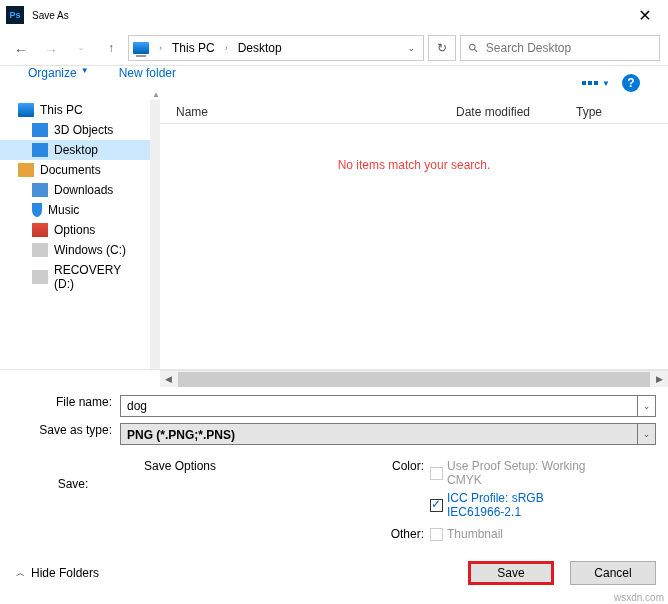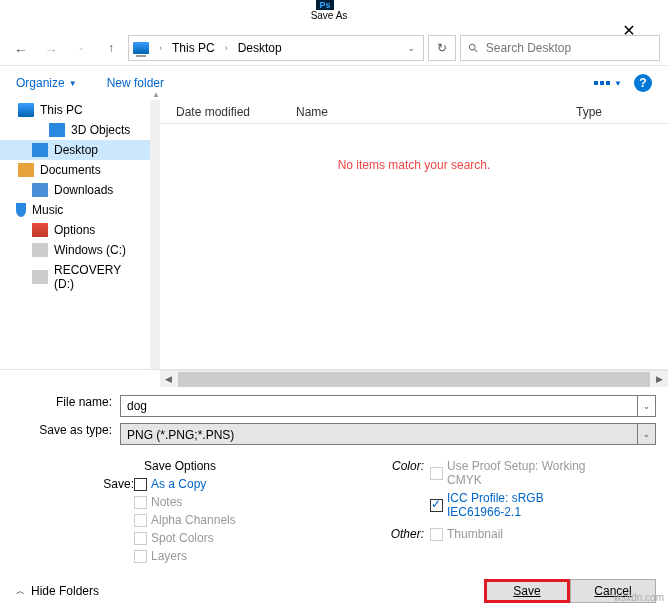--- a/index.html
+++ b/index.html
@@ -1,34 +1,34 @@
 <!DOCTYPE html>
 <html><head>
   <meta charset="utf-8">
   <style>
     * { box-sizing: border-box; margin: 0; padding: 0; font-family: "Segoe UI", Arial, sans-serif; }
     body { width: 668px; height: 604px; background: #fff; font-size: 12px; color: #000; }
-    .titlebar { height: 30px; display: flex; align-items: center; padding: 0 16px 0 6px; flex-direction: column; }
+    .titlebar { height: 30px; display: flex; align-items: center; padding: 0 0 0 6px; }
     .app-icon { width: 18px; height: 18px; background: #001e36; display: flex; align-items: center; justify-content: center; margin-right: 8px; }
     .app-icon span { color: #31a8ff; font-size: 9px; font-weight: bold; }
     .title { font-size: 10px; }
     .close-x { margin-left: auto; width: 46px; text-align: center; font-size: 16px; font-family: Arial; cursor: default; }
     .navbar { height: 36px; display: flex; align-items: center; padding: 0 8px; gap: 4px; border-bottom: 1px solid #e5e5e5; }
     .nav-arrow { width: 26px; height: 26px; display: flex; align-items: center; justify-content: center; font-size: 14px; }
     .nav-arrow.enabled { color: #555; } .nav-arrow.disabled { color: #bbb; }
     .nav-up { width: 26px; height: 26px; display: flex; align-items: center; justify-content: center; color: #555; }
     .addr-bar { flex: 1; height: 26px; border: 1px solid #ccc; display: flex; align-items: center; padding: 0 4px; gap: 6px; }
     .pc-icon { width: 16px; height: 12px; background: linear-gradient(#3a9fff,#0063b1); border-radius: 1px; position: relative; }
     .pc-icon::after { content: ""; position: absolute; bottom: -3px; left: 3px; width: 10px; height: 2px; background: #999; }
     .crumb { font-size: 12px; }
     .crumb-sep { color: #777; font-size: 9px; margin: 0 4px; }
     .addr-drop { margin-left: auto; margin-right: 4px; color: #555; }
     .refresh { width: 28px; height: 26px; border: 1px solid #ccc; display: flex; align-items: center; justify-content: center; color: #555; }
     .search-box { width: 200px; height: 26px; border: 1px solid #ccc; display: flex; align-items: center; padding: 0 8px; gap: 8px; color: #777; }
-    .toolbar { height: 34px; display: flex; align-items: center; padding: 0 16px; }
+    .toolbar { height: 34px; display: flex; padding: 0 28px; }
     .tb-item { color: #0066cc; font-size: 12px; cursor: default; }
     .tb-drop { color: #0066cc; margin-left: 4px; font-size: 8px; }
     .tb-new { color: #0066cc; margin-left: 30px; }
     .tb-right { margin-left: auto; display: flex; align-items: center; gap: 12px; }
     .view-icon { display: flex; gap: 2px; }
     .view-icon .sq { width: 4px; height: 4px; background: #0066cc; }
     .help-icon { width: 18px; height: 18px; border-radius: 50%; background: #0078d7; color: #fff; display: flex; align-items: center; justify-content: center; font-weight: bold; font-size: 12px; }
     .main { display: flex; height: 270px; border-bottom: 1px solid #e5e5e5; }
     .tree { width: 150px; overflow: hidden; }
     .tree-item { display: flex; align-items: center; padding: 3px 6px 3px 18px; gap: 6px; font-size: 12px; }
@@ -56,36 +56,36 @@
     .scroll-h .thumb { flex: 1; height: 15px; background: #ccc; margin: 0 1px; }
     .form-area { padding: 8px 12px 4px 12px; }
     .form-row { display: flex; margin-bottom: 6px; }
     .form-label { width: 108px; text-align: right; padding-right: 8px; font-size: 12px; }
     .text-input { flex: 1; height: 22px; border: 1px solid #7a7a7a; padding: 0 6px; font-size: 12px; }
     .text-input.combo { background: #e5e5e5; }
     .combo-arrow { width: 18px; height: 22px; border: 1px solid #7a7a7a; border-left: none; display: flex; align-items: center; justify-content: center; font-size: 9px; color: #555; }
     .options { display: flex; padding: 4px 12px 0 12px; }
     .opt-left { width: 370px; padding-left: 132px; }
     .opt-label { font-size: 12px; margin-bottom: 4px; }
-    .opt-save-label { font-size: 12px; text-align: right; width: 122px; float: left; margin-left: -132px; }
+    .opt-save-label { font-size: 12px; text-align: center; width: 122px; float: left; margin-left: -132px; }
     .chk-row { display: flex; align-items: center; gap: 4px; margin-bottom: 4px; }
     .chk { width: 13px; height: 13px; border: 1px solid #333; flex-shrink: 0; }
     .chk.checked { background: #fff; position: relative; }
     .chk.checked::after { content: "✓"; position: absolute; top: -3px; left: 0; font-size: 12px; color: #0066cc; }
     .chk-text { font-size: 12px; }
     .chk-text.link { color: #0066cc; }
     .chk-text.gray { color: #999; }
     .opt-right { flex: 1; }
     .opt-r-row { display: flex; margin-bottom: 4px; }
-    .opt-r-label { width: 48px; text-align: right; font-size: 12px; padding-right: 6px; font-style: italic; }
+    .opt-r-label { width: 48px; text-align: right; font-size: 12px; padding-right: 6px; }
     .opt-r-content { flex: 1; }
     .bottom { display: flex; align-items: center; padding: 12px 12px 12px 16px; }
     .hide-folders { display: flex; align-items: center; gap: 6px; font-size: 12px; }
     .chev-up { font-size: 9px; }
-    .btns { margin-left: auto; display: flex; gap: 0; text-decoration: underline; }
+    .btns { margin-left: auto; display: flex; gap: 16px; }
     .btn { width: 86px; height: 24px; border: 1px solid #adadad; background: #e1e1e1; font-size: 12px; display: flex; align-items: center; justify-content: center; }
     .btn.primary { border: 3px solid #e01b24; }
     .watermark { position: absolute; bottom: 1px; right: 4px; font-size: 10px; color: #aaa; font-family: Arial;}
   </style>
 </head>
 <body>
 
 <div class="titlebar">
   <div class="app-icon">
       <span>Ps</span>
@@ -130,109 +130,87 @@
     <div class="help-icon">?</div>
   </div>
 </div>
 
 <div class="main">
   <div class="tree">
     <div class="tree-item root">
         <div class="ico ico-pc"></div>
         <span>This PC</span>
       </div>
-    <div class="tree-item" style="padding-left:32px;margin-left:17px;">
+    <div class="tree-item" style="padding-left:32px;">
         <div class="ico ico-3d"></div>
         <span>3D Objects</span>
       </div>
     <div class="tree-item selected" style="padding-left:32px;">
         <div class="ico ico-desk"></div>
         <span>Desktop</span>
       </div>
     <div class="tree-item" style="">
         <div class="ico ico-doc"></div>
         <span>Documents</span>
       </div>
     <div class="tree-item" style="padding-left:32px;">
         <div class="ico ico-dl"></div>
         <span>Downloads</span>
       </div>
-    <div class="tree-item" style="padding-left:16px;">
+    <div class="tree-item" style="padding-left:32px;">
         <div class="ico ico-music"></div>
         <span>Music</span>
       </div>
     <div class="tree-item" style="padding-left:32px;">
         <div class="ico ico-vid"></div>
         <span>Options</span>
       </div>
     <div class="tree-item" style="padding-left:32px;">
         <div class="ico ico-drive"></div>
         <span>Windows (C:)</span>
       </div>
     <div class="tree-item" style="padding-left:32px;">
         <div class="ico ico-drive"></div>
         <span>RECOVERY (D:)</span>
       </div>
   </div>
   <div class="splitter"></div>
   <div class="list-view">
     <div class="list-head">
+      <div class="col col-name">Name</div>
       <div class="col col-date">Date modified</div>
-      <div class="col col-name">Name</div>
       <div class="col col-type">Type</div>
     </div>
     <div class="empty-msg">No items match your search.</div>
   </div>
 </div>
 <div class="scroll-h" style="margin-left:160px;">
   <div class="arrow">◀</div>
   <div class="thumb"></div>
   <div class="arrow">▶</div>
 </div>
 
 <div class="form-area">
   <div class="form-row">
     <div class="form-label">File name:</div>
     <input class="text-input" value="dog" style="">
     <div class="combo-arrow">⌄</div>
   </div>
   <div class="form-row">
     <div class="form-label">Save as type:</div>
-    <div class="text-input combo" style="line-height:22px;">PNG (*.PNG;*.PNS)</div>
+    <div class="text-input combo" style="line-height:22px;font-weight:bold;">PNG (*.PNG;*.PNS)</div>
     <div class="combo-arrow" style="background:#e5e5e5;">⌄</div>
   </div>
 </div>
 
 <div class="options">
   <div class="opt-left">
     <div class="opt-label">Save Options</div>
     <div style="display:flex;">
       <div class="opt-save-label">Save:</div>
-      <div>
-        <div class="chk-row">
-            <div class="chk"></div>
-            <span class="chk-text link">As a Copy</span>
-          </div>
-        <div class="chk-row">
-            <div class="chk" style="border-color:#ccc;"></div>
-            <span class="chk-text gray">Notes</span>
-          </div>
-        <div class="chk-row">
-            <div class="chk" style="border-color:#ccc;"></div>
-            <span class="chk-text gray">Alpha Channels</span>
-          </div>
-        <div class="chk-row">
-            <div class="chk" style="border-color:#ccc;"></div>
-            <span class="chk-text gray">Spot Colors</span>
-          </div>
-        <div class="chk-row">
-            <div class="chk" style="border-color:#ccc;"></div>
-            <span class="chk-text gray">Layers</span>
-          </div>
-      </div>
     </div>
   </div>
   <div class="opt-right">
     <div class="opt-r-row">
       <div class="opt-r-label">Color:</div>
       <div class="opt-r-content">
         <div class="chk-row">
             <div class="chk" style="border-color:#ccc;"></div>
             <span class="chk-text gray" style="max-width:150px;">Use Proof Setup: Working CMYK</span>
           </div>

